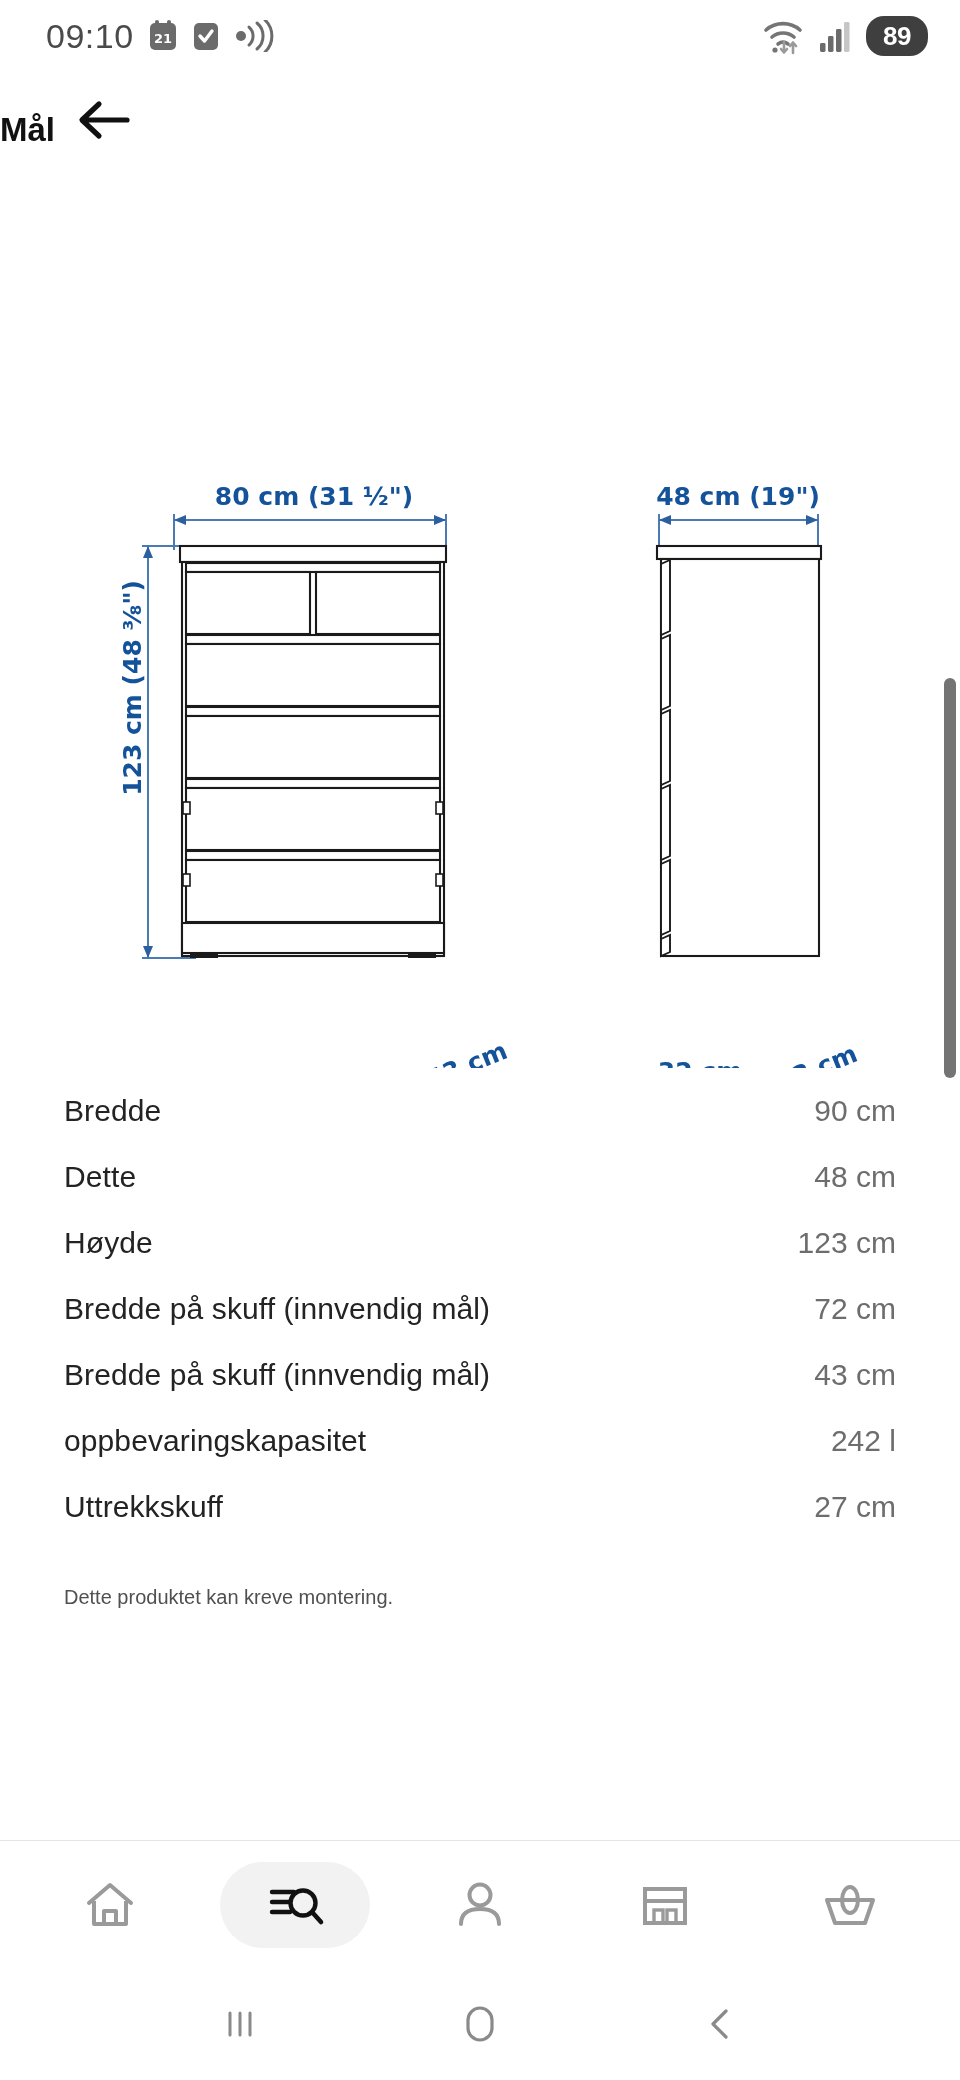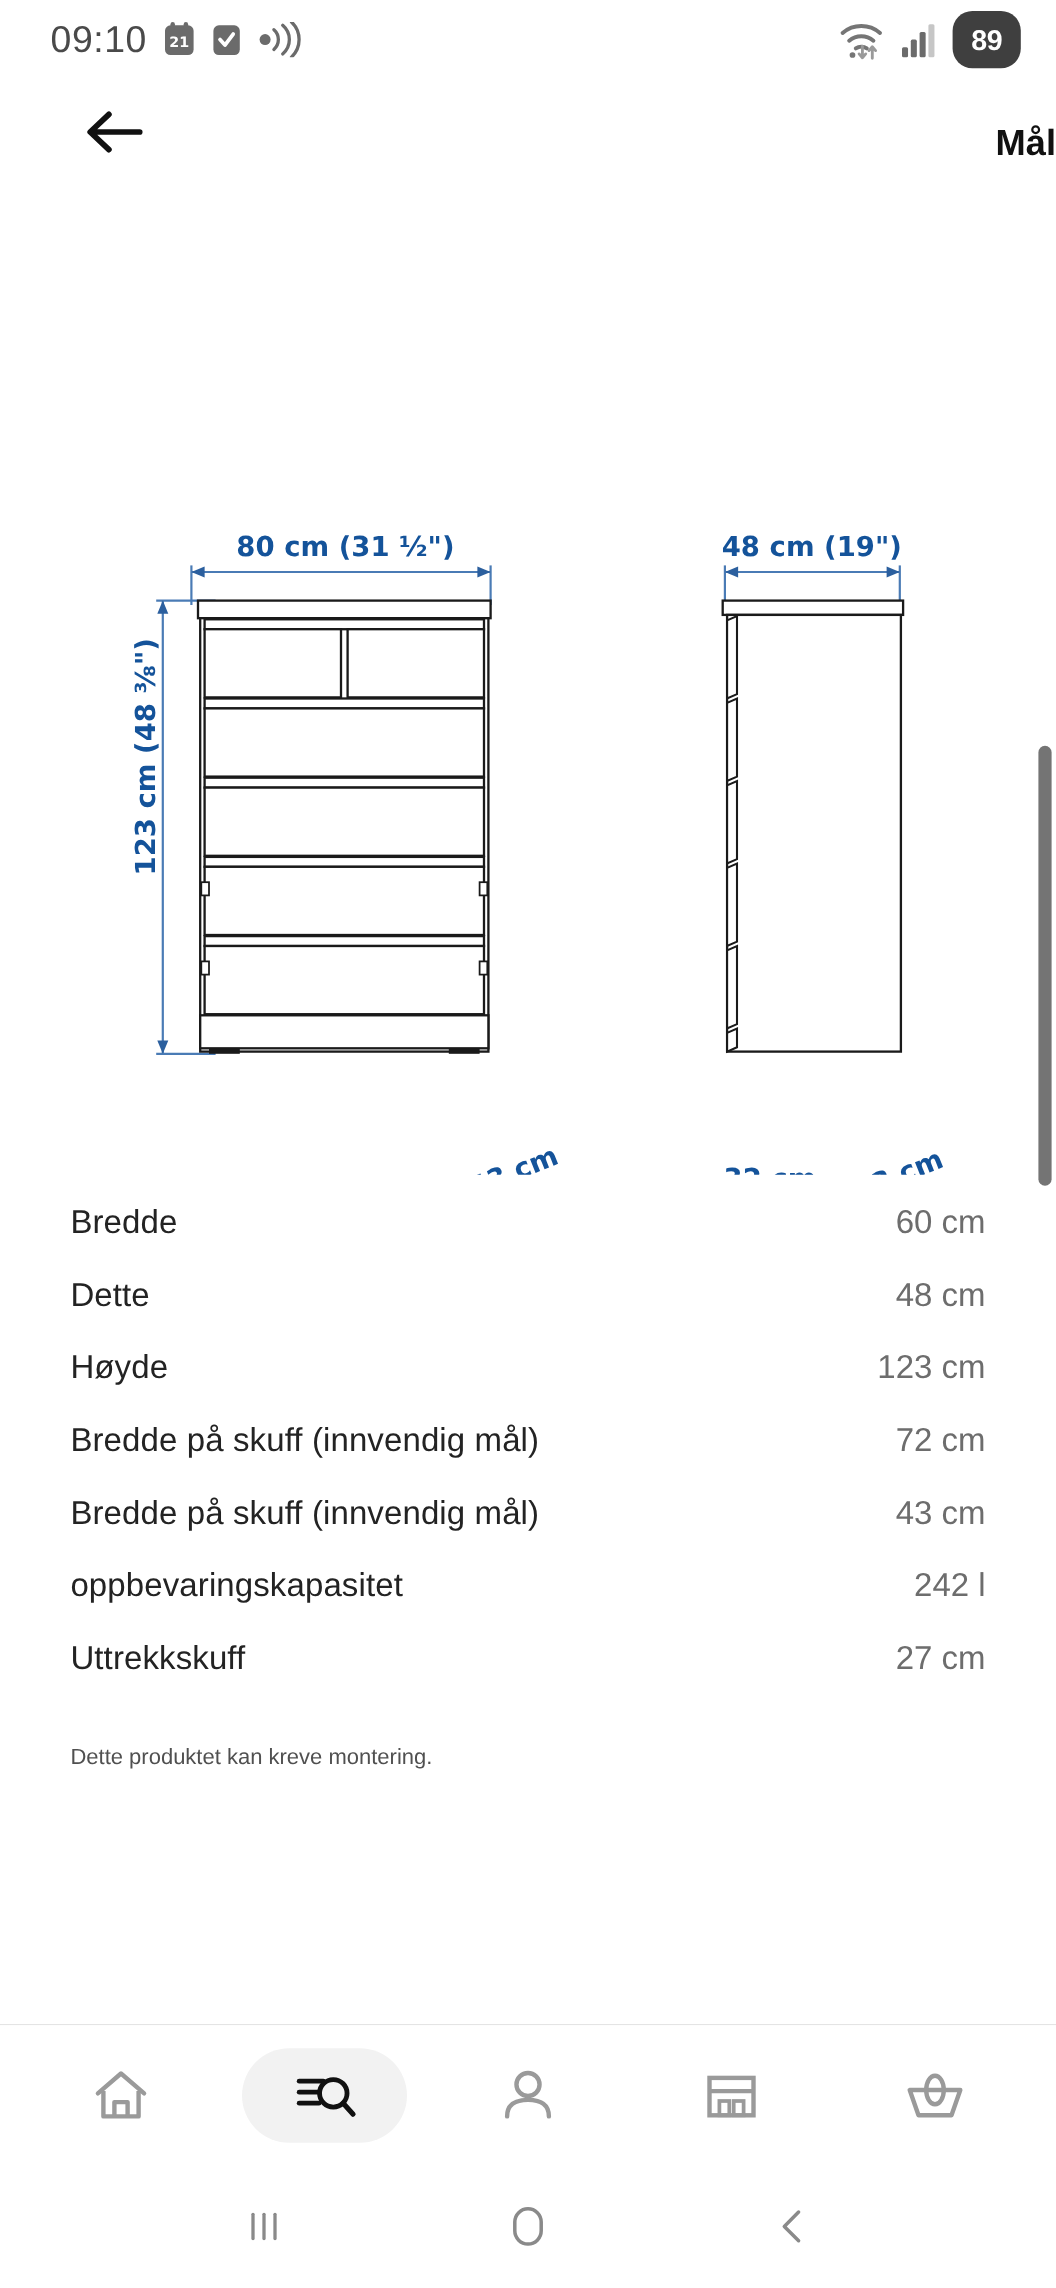--- a/index.html
+++ b/index.html
@@ -29,21 +29,21 @@
   .sb-left { display: flex; align-items: center; gap: 14px; }
   .sb-clock {
     font-size: 34px; font-weight: 400; color: #4a4a4a;
     letter-spacing: 0.5px;
   }
   .sb-icon { display: flex; align-items: center; }
   .sb-right { display: flex; align-items: center; gap: 13px; }
   .battery-pill {
     background: #3f3f3f; color: #fff;
     border-radius: 18px;
-    height: 52px; min-width: 62px;
+    height: 40px; min-width: 62px;
     display: flex; align-items: center; justify-content: center;
     font-size: 26px; font-weight: 700;
     padding: 0 10px;
     letter-spacing: -0.5px;
   }
 
   
   .header {
     height: 96px; flex: 0 0 96px;
     display: flex; align-items: center;
@@ -51,21 +51,21 @@
     padding: 0 36px;
   }
   .back-btn {
     width: 76px; height: 76px;
     display: flex; align-items: center; justify-content: center;
     cursor: pointer;
     margin-left: 30px;
   }
   .header-title {
     position: absolute; left: 0; right: 0;
-    text-align: right;
+    text-align: left;
     font-size: 33px; font-weight: 700; color: #111;
     pointer-events: none;
     margin-top: 20px;
   }
 
   
   .content {
     flex: 1 1 auto;
     position: relative;
     overflow: hidden;
@@ -404,21 +404,21 @@
           </g>
         </g>
 
       </svg>
     </div>
 
     <div class="spec-table">
 
       <div class="spec-row">
         <span class="spec-label">Bredde</span>
-        <span class="spec-value">60 cm</span>
+        <span class="spec-value">90 cm</span>
       </div>
       <div class="spec-row">
         <span class="spec-label">Dette</span>
         <span class="spec-value">48 cm</span>
       </div>
       <div class="spec-row">
         <span class="spec-label">Høyde</span>
         <span class="spec-value">123 cm</span>
       </div>
       <div class="spec-row">

